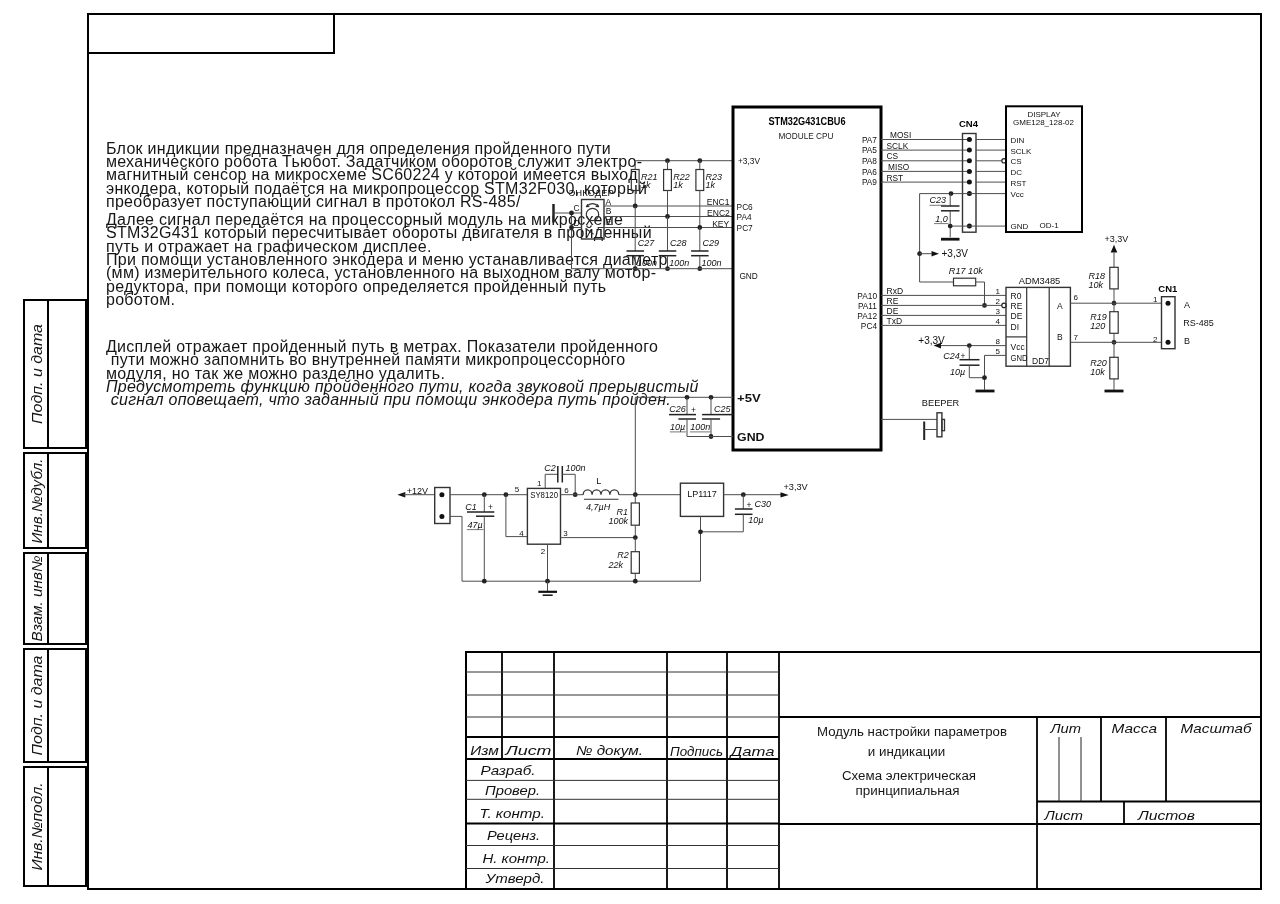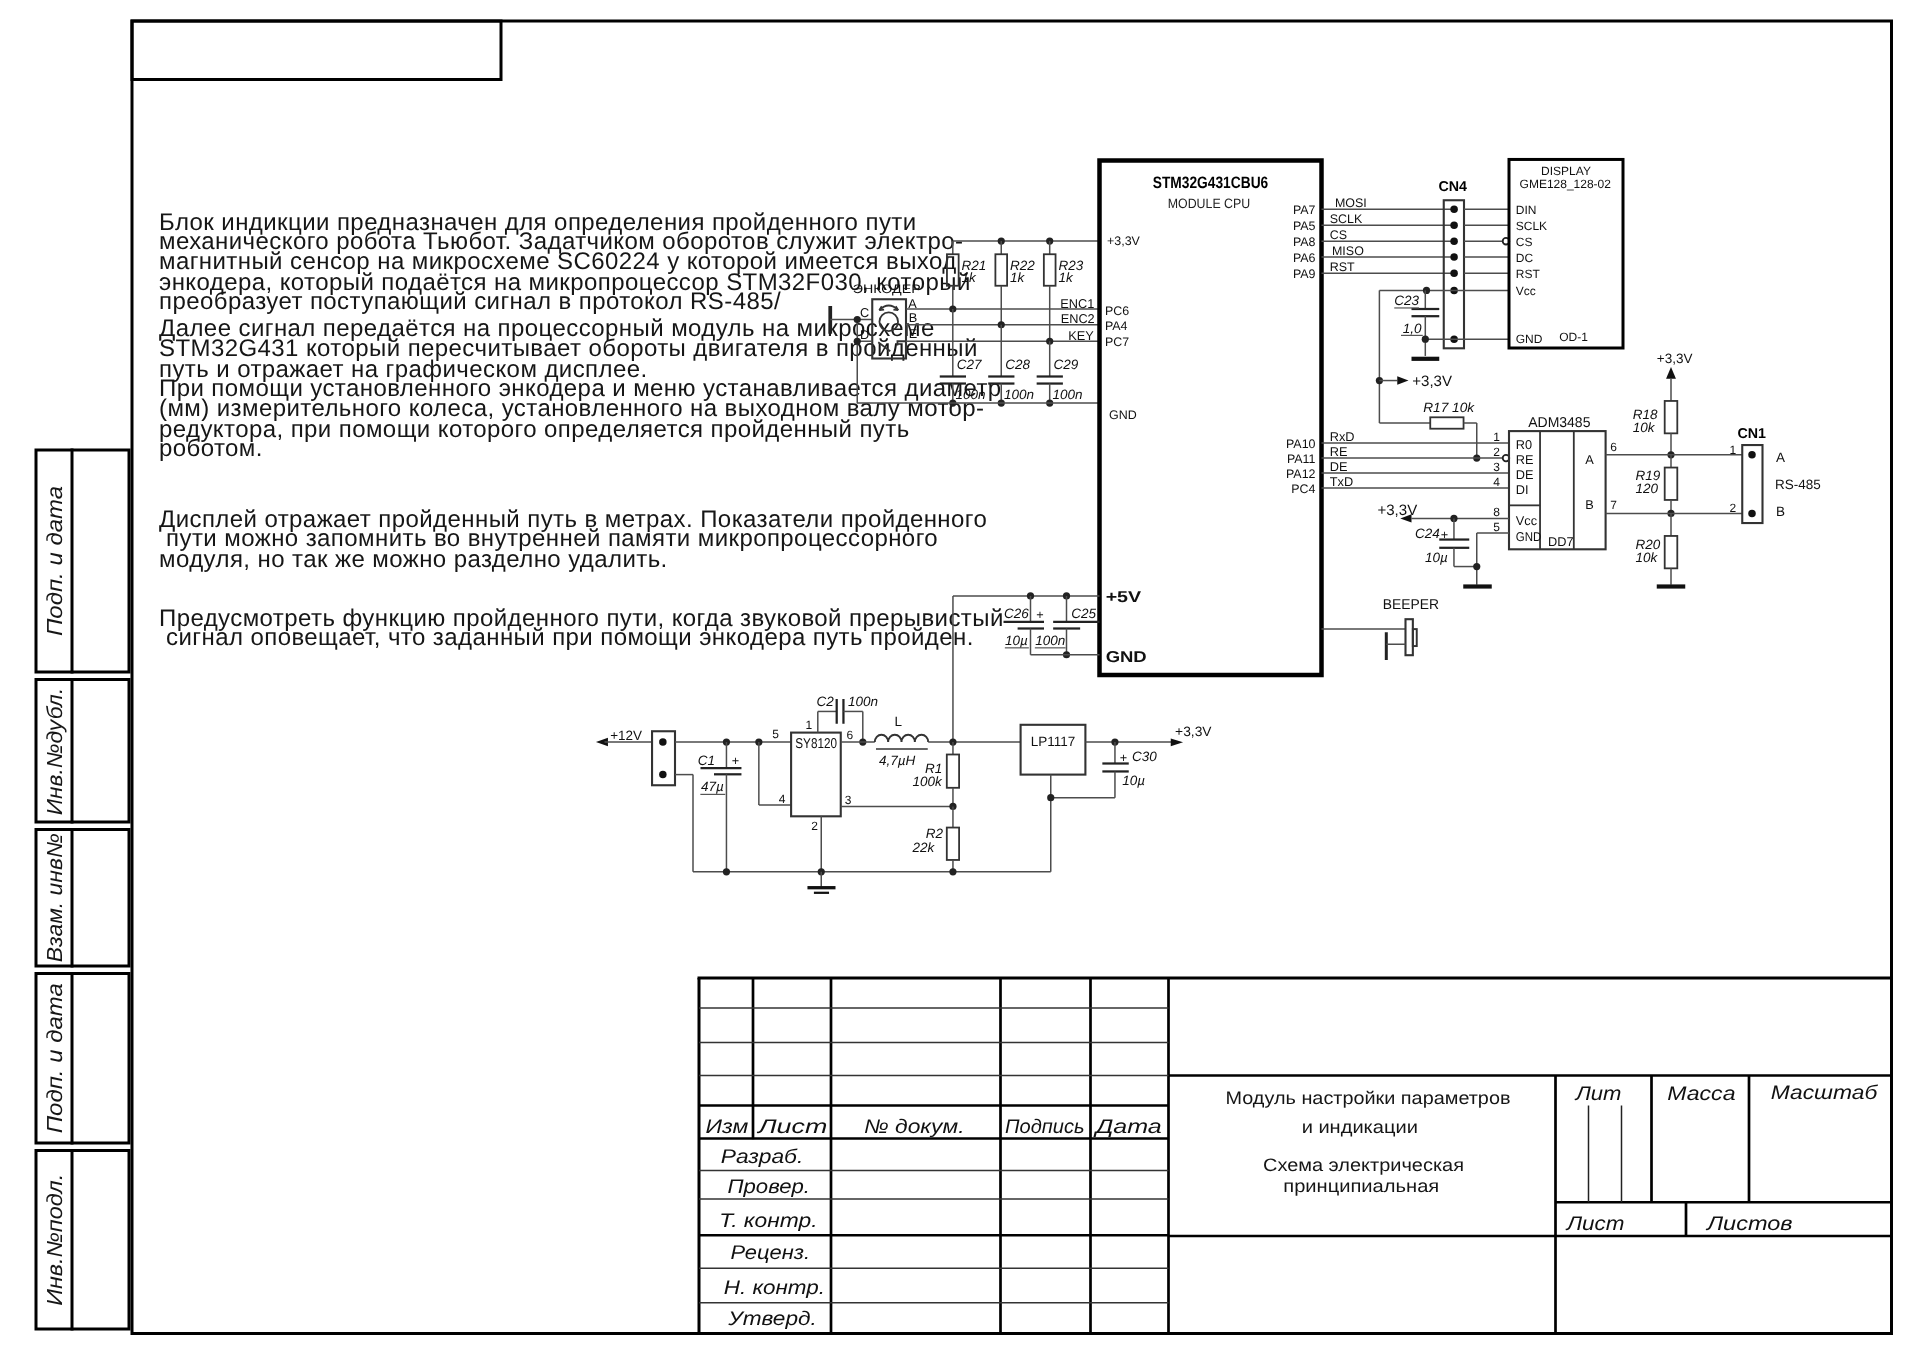--- a/index.html
+++ b/index.html
@@ -30,21 +30,21 @@
 <div class="abs" style="left:47px;top:766px;width:2px;height:121px;background:#000;"></div>
 
 <div class="par" style="top:141.5px;">Блок индикции предназначен для определения пройденного пути<br>механического робота Тьюбот. Задатчиком оборотов служит электро-<br>магнитный сенсор на микросхеме SC60224 у которой имеется выход<br>энкодера, который подаётся на микропроцессор STM32F030, который<br>преобразует поступающий сигнал в протокол RS-485/</div>
 
 <div class="par" style="top:213px;">Далее сигнал передаётся на процессорный модуль на микросхеме<br>STM32G431 который пересчитывает обороты двигателя в пройденный<br>путь и отражает на графическом дисплее.</div>
 
 <div class="par" style="top:253px;">При помощи установленного энкодера и меню устанавливается диаметр<br>(мм) измерительного колеса, установленного на выходном валу мотор-<br>редуктора, при помощи которого определяется пройденный путь<br>роботом.</div>
 
 <div class="par" style="top:340px;">Дисплей отражает пройденный путь в метрах. Показатели пройденного<br>&nbsp;пути можно запомнить во внутренней памяти микропроцессорного<br>модуля, но так же можно разделно удалить.</div>
 
-<div class="par" style="top:406px;">Предусмотреть функцию пройденного пути, когда звуковой прерывистый<br>&nbsp;сигнал оповещает, что заданный при помощи энкодера путь пройден.</div>
+<div class="par" style="top:380px;font-style:italic;">Предусмотреть функцию пройденного пути, когда звуковой прерывистый<br>&nbsp;сигнал оповещает, что заданный при помощи энкодера путь пройден.</div>
 <svg class="abs" style="left:0;top:0;" width="1280" height="904" viewBox="0 0 1280 904">
 <g fill="none" stroke="#4d4d4d" stroke-width="1">
 
 <text transform="translate(41.5 374) rotate(-90)" text-anchor="middle" font-size="14.5" font-style="italic" fill="#161616" stroke="none" textLength="100" lengthAdjust="spacingAndGlyphs">Подп. и дата</text>
 
 <text transform="translate(41.5 501) rotate(-90)" text-anchor="middle" font-size="14.5" font-style="italic" fill="#161616" stroke="none" textLength="85" lengthAdjust="spacingAndGlyphs">Инв.№дубл.</text>
 
 <text transform="translate(41.5 598.5) rotate(-90)" text-anchor="middle" font-size="14.5" font-style="italic" fill="#161616" stroke="none" textLength="86" lengthAdjust="spacingAndGlyphs">Взам. инв№</text>
 
 <text transform="translate(41.5 705.5) rotate(-90)" text-anchor="middle" font-size="14.5" font-style="italic" fill="#161616" stroke="none" textLength="100" lengthAdjust="spacingAndGlyphs">Подп. и дата</text>

